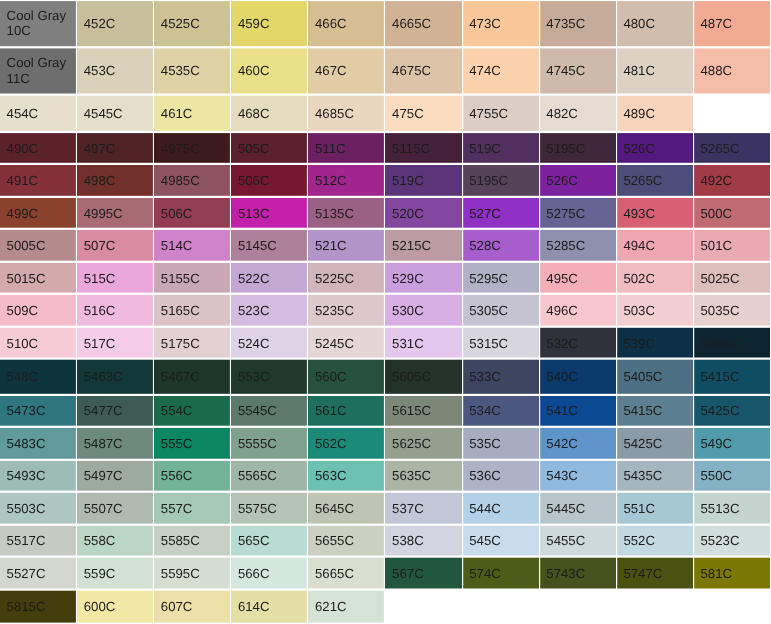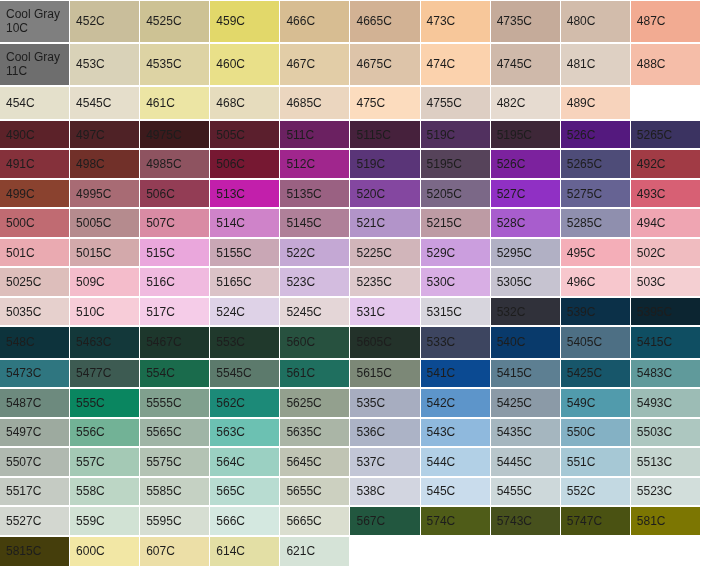--- a/index.html
+++ b/index.html
@@ -276,24 +276,20 @@
     </div>
     <div class="swatch">
       <div class="fill" style="background: rgb(154, 97, 130);"></div>
       <span class="code">5135C</span>
     </div>
     <div class="swatch">
       <div class="fill" style="background: rgb(132, 71, 160);"></div>
       <span class="code">520C</span>
     </div>
     <div class="swatch">
-      <div class="fill" style="background: rgb(123, 104, 135);"></div>
-      <span class="code">5205C</span>
-    </div>
-    <div class="swatch">
       <div class="fill" style="background: rgb(144, 48, 196);"></div>
       <span class="code">527C</span>
     </div>
     <div class="swatch">
       <div class="fill" style="background: rgb(102, 99, 147);"></div>
       <span class="code">5275C</span>
     </div>
     <div class="swatch">
       <div class="fill" style="background: rgb(215, 96, 116);"></div>
       <span class="code">493C</span>
@@ -424,20 +420,24 @@
     </div>
     <div class="swatch">
       <div class="fill" style="background: rgb(247, 204, 216);"></div>
       <span class="code">510C</span>
     </div>
     <div class="swatch">
       <div class="fill" style="background: rgb(245, 204, 232);"></div>
       <span class="code">517C</span>
     </div>
     <div class="swatch">
+      <div class="fill" style="background: rgb(225, 207, 210);"></div>
+      <span class="code">5175C</span>
+    </div>
+    <div class="swatch">
       <div class="fill" style="background: rgb(222, 210, 231);"></div>
       <span class="code">524C</span>
     </div>
     <div class="swatch">
       <div class="fill" style="background: rgb(228, 214, 215);"></div>
       <span class="code">5245C</span>
     </div>
     <div class="swatch">
       <div class="fill" style="background: rgb(228, 199, 236);"></div>
       <span class="code">531C</span>
@@ -516,20 +516,24 @@
     </div>
     <div class="swatch">
       <div class="fill" style="background: rgb(31, 111, 95);"></div>
       <span class="code">561C</span>
     </div>
     <div class="swatch">
       <div class="fill" style="background: rgb(124, 136, 119);"></div>
       <span class="code">5615C</span>
     </div>
     <div class="swatch">
+      <div class="fill" style="background: rgb(76, 87, 128);"></div>
+      <span class="code">534C</span>
+    </div>
+    <div class="swatch">
       <div class="fill" style="background: rgb(11, 74, 146);"></div>
       <span class="code">541C</span>
     </div>
     <div class="swatch">
       <div class="fill" style="background: rgb(93, 127, 146);"></div>
       <span class="code">5415C</span>
     </div>
     <div class="swatch">
       <div class="fill" style="background: rgb(23, 86, 106);"></div>
       <span class="code">5425C</span>
@@ -622,24 +626,20 @@
       <div class="fill" style="background: rgb(176, 185, 176);"></div>
       <span class="code">5507C</span>
     </div>
     <div class="swatch">
       <div class="fill" style="background: rgb(164, 201, 181);"></div>
       <span class="code">557C</span>
     </div>
     <div class="swatch">
       <div class="fill" style="background: rgb(179, 195, 180);"></div>
       <span class="code">5575C</span>
-    </div>
-    <div class="swatch">
-      <div class="fill" style="background: rgb(155, 208, 194);"></div>
-      <span class="code">564C</span>
     </div>
     <div class="swatch">
       <div class="fill" style="background: rgb(192, 196, 180);"></div>
       <span class="code">5645C</span>
     </div>
     <div class="swatch">
       <div class="fill" style="background: rgb(194, 198, 214);"></div>
       <span class="code">537C</span>
     </div>
     <div class="swatch">

